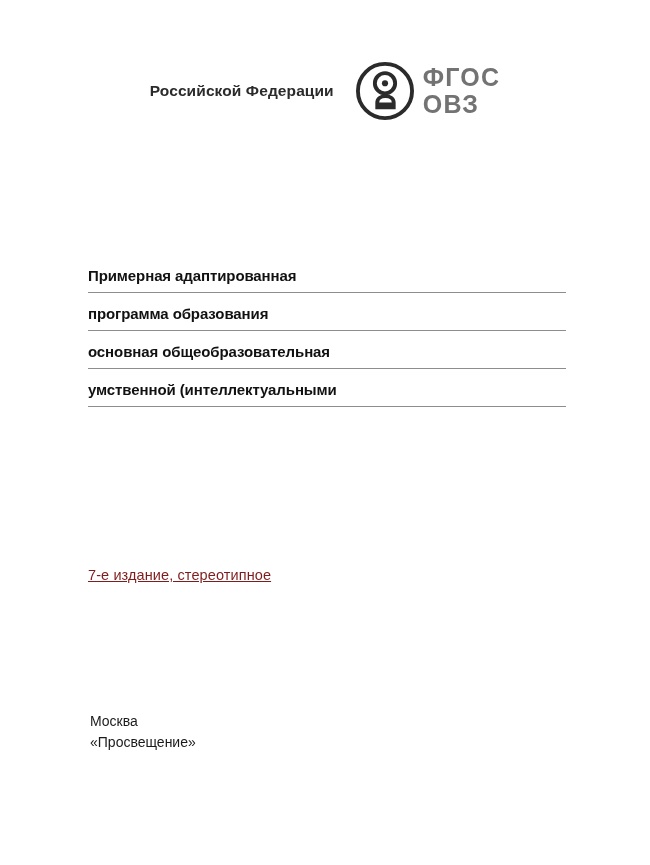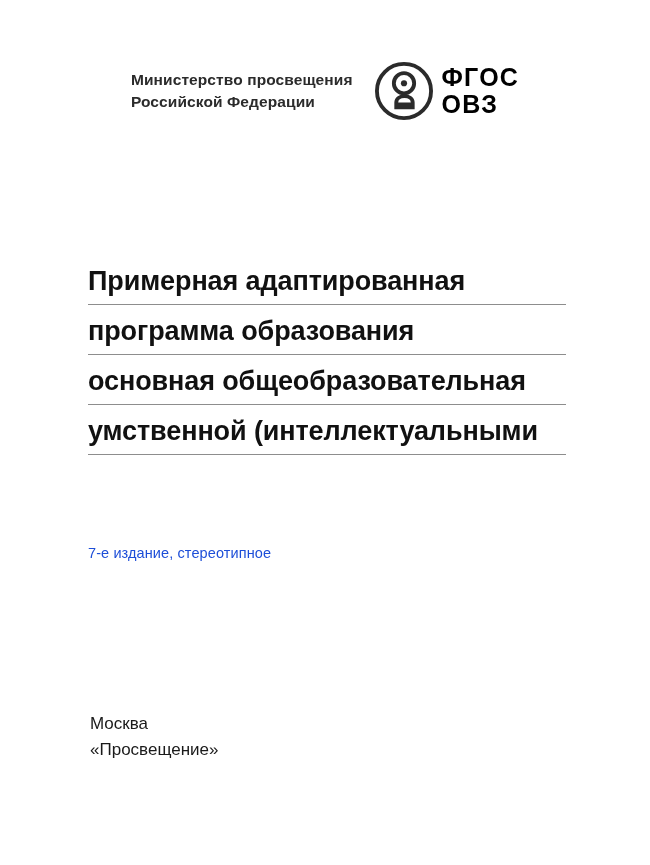--- a/index.html
+++ b/index.html
@@ -56,79 +56,79 @@
   .fgos-mark {
     width: 58px;
     height: 58px;
     flex: 0 0 58px;
   }
   .fgos-text {
     font-size: 25px;
     font-weight: bold;
     line-height: 1.08;
     letter-spacing: 1.2px;
-    color: #000000;
+    color: #737373;
   }
   .fgos-text span { display: block; }
 
   
   .title-block {
     position: absolute;
     left: 88px;
     top: 268px;
     width: 478px;
   }
   .title-line {
-    font-size: 27px;
+    font-size: 15px;
     font-weight: bold;
     line-height: 1;
     color: #111111;
     letter-spacing: -0.1px;
     padding-bottom: 9px;
     margin-bottom: 0;
     border-bottom: 1px solid #8d8d8d;
     padding-top: 13px;
     white-space: nowrap;
   }
   .title-line:first-child { padding-top: 0; }
 
   
   .edition {
     position: absolute;
     left: 88px;
-    top: 545px;
+    top: 567px;
     font-size: 14.5px;
-    color: #1d4ed8;
+    color: #7f1d1d;
     letter-spacing: 0.1px;
+    text-decoration: underline;
   }
 
   
   .imprint {
     position: absolute;
     left: 90px;
     top: 711px;
-    font-size: 17px;
+    font-size: 14px;
     line-height: 1.52;
     color: #1a1a1a;
   }
   .imprint div { white-space: nowrap; }
   .imprint .indent1 { padding-left: 0px; }
   .imprint .indent2 { padding-left: 0px; }
   .imprint .indent3 { padding-left: 8px; }
 </style>
 </head>
 <body>
 
 <div class="page">
 
   <div class="header">
     <div class="header-inner">
 
       <div class="ministry">
-        <span class="ministry-line">Министерство просвещения</span>
         <span class="ministry-line">Российской Федерации</span>
       </div>
 
       <div class="fgos-logo">
         <svg class="fgos-mark" viewBox="0 0 60 60">
           <circle cx="30" cy="30" r="28" fill="none" stroke="#2b2b2b" stroke-width="4"></circle>
           <circle cx="30" cy="22" r="10.5" fill="none" stroke="#2b2b2b" stroke-width="4"></circle>
           <circle cx="30" cy="22" r="3.2" fill="#2b2b2b"></circle>
           <path d="M22 42 C22 33, 39 33, 39 42 L39 44 L22 44 L22 47 L41 47" fill="none" stroke="#2b2b2b" stroke-width="4" stroke-linecap="butt" stroke-linejoin="miter"></path>
         </svg>

